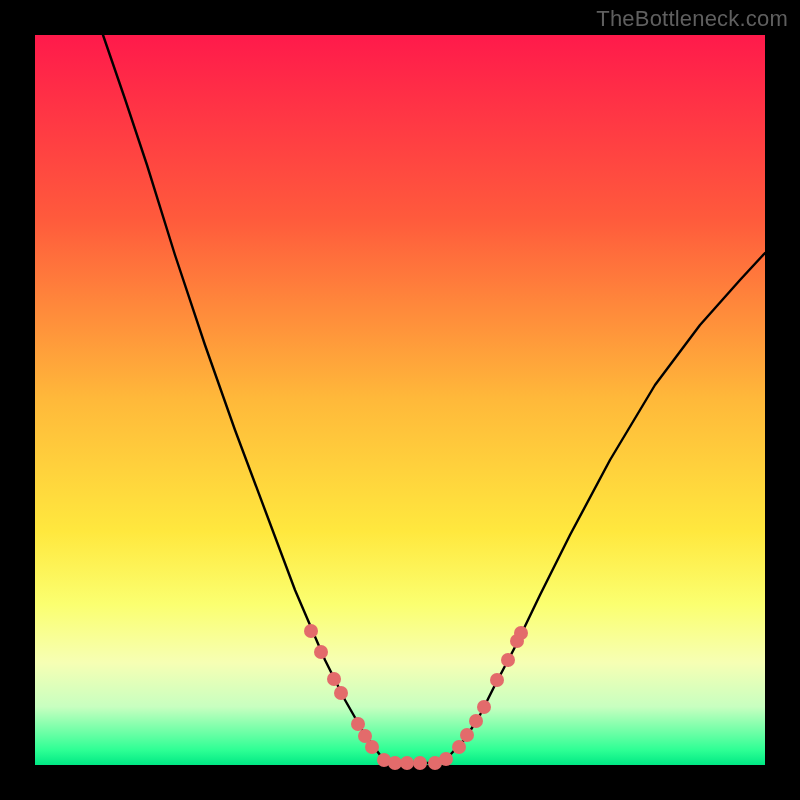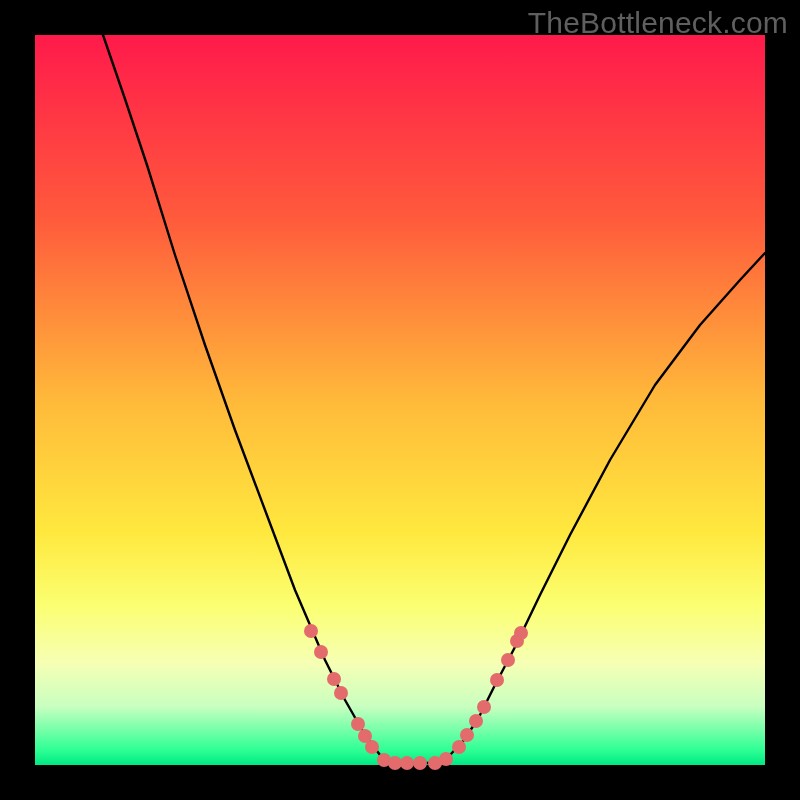--- a/index.html
+++ b/index.html
@@ -44,21 +44,21 @@
     top: 0;
     width: 730px;
     height: 730px;
     overflow: visible;
   }
   .watermark {
     position: absolute;
     top: 6px;
     right: 12px;
     color: #5f5f5f;
-    font-size: 30px;
+    font-size: 22px;
     font-weight: 500;
     letter-spacing: 0.2px;
     white-space: nowrap;
   }
 </style>
 </head>
 <body>
 
 <div class="frame">
   <div class="plot-area">

